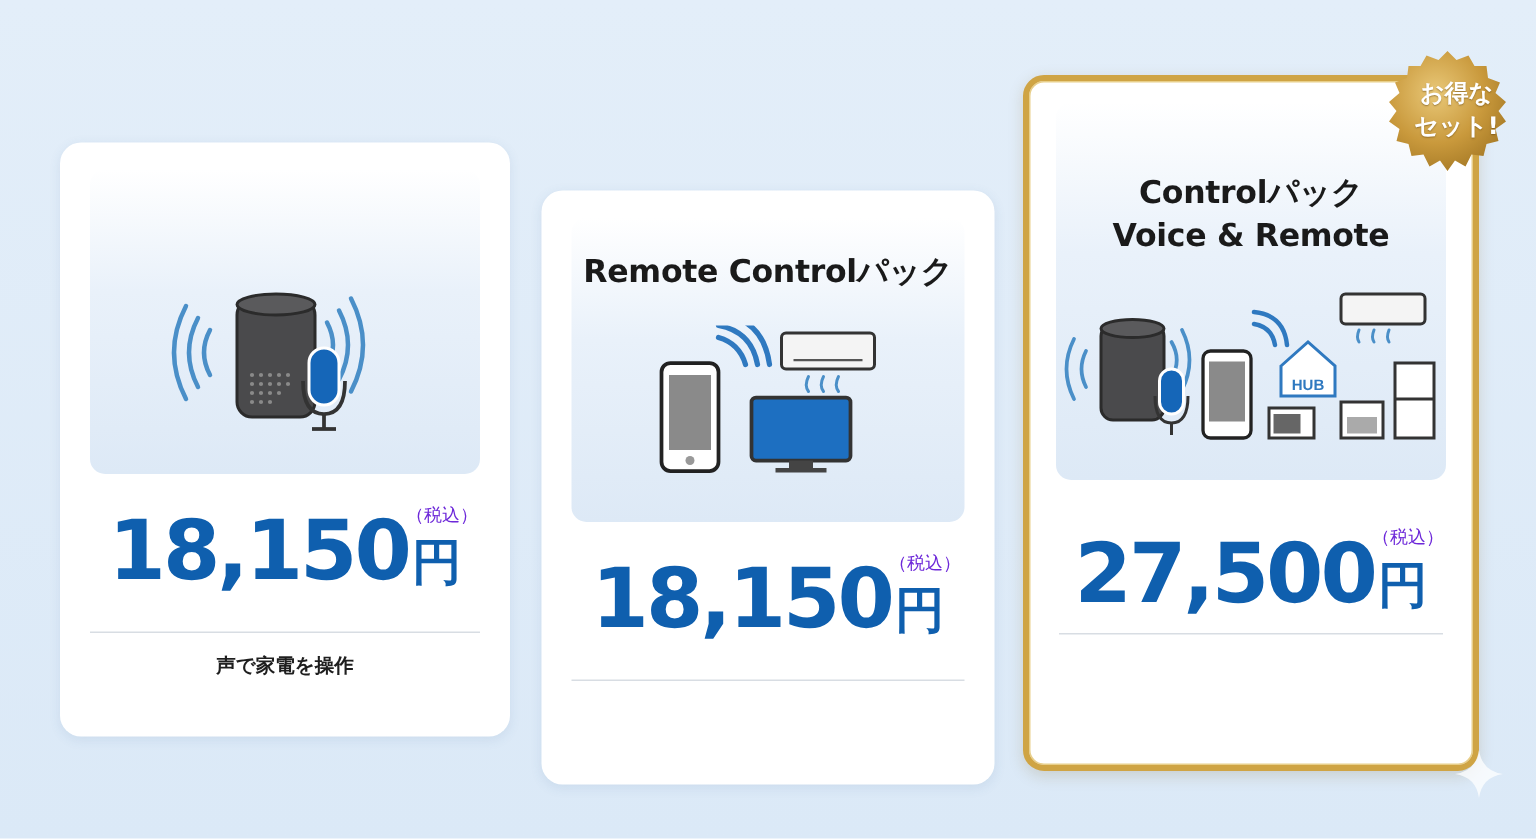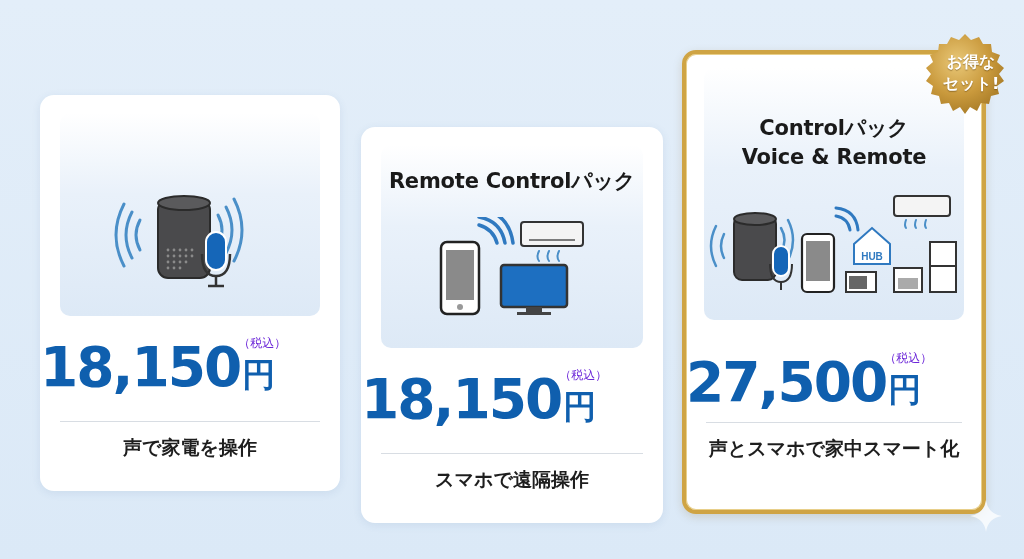--- a/index.html
+++ b/index.html
@@ -34,33 +34,33 @@
   }
   .card3 .panel { left: 18px; right: 18px; top: 14px; height: 252px; }
   .title {
     position: absolute; left: 0; right: 0; top: 40px;
     text-align: center; font-weight: bold; font-size: 21px; color: #1a1a1a;
     letter-spacing: -0.2px;
   }
   .card3 .title { top: 60px; line-height: 29px; }
   .illus { position: absolute; left: 0; right: 0; }
   .price {
-    position: absolute; left: 0; right: 0; text-align: left;
+    position: absolute; left: 0; right: 0; text-align: center;
     color: #0f5fae; font-weight: bold;
     font-family: "DejaVu Sans", sans-serif;
   }
   .price .num { font-size: 55px; letter-spacing: -2px; }
   .price .yen { display: inline-block; position: relative; font-size: 33px; margin-left: 2px; }
   .price .tax {
     position: absolute; left: -4px; top: -18px; font-size: 12px; color: #6d28d9; white-space: nowrap; font-weight: normal;
   }
   .divider { position: absolute; left: 20px; right: 20px; height: 1px; background: #d8dde3; }
   .desc {
     position: absolute; left: 0; right: 0; text-align: center;
-    font-size: 19px; font-weight: bold; color: #1e1e1e;
+    font-size: 13px; font-weight: bold; color: #1e1e1e;
   }
   .badge {
     position: absolute; right: -26px; top: -22px;
     width: 86px; height: 86px;
   }
   .badge-text {
     position: absolute; left: 6px; top: 19px; width: 86px;
     text-align: center; color: #fff; font-weight: bold; font-size: 16px; line-height: 22px;
     text-shadow: 0 1px 1px rgba(90,60,10,0.5);
   }
@@ -133,21 +133,20 @@
         <path d="M198 34 Q195 40 198 44"></path>
     </g>
     <rect x="140" y="48" width="66" height="42" rx="3" fill="#1d6fc1" stroke="#333" stroke-width="2.5"></rect>
     <rect x="165" y="90" width="16" height="5" fill="#444"></rect>
     <rect x="156" y="95" width="34" height="3" fill="#444"></rect>
   </svg>
   <div class="price" style="top:240px;">
     <span class="num">18,150</span><span class="yen"><span class="tax">（税込）</span><span>円</span></span>
   </div>
   <div class="divider" style="top:326px;"></div>
-  <div class="desc" style="top:340px;">スマホで遠隔操作</div>
 </div>
 
 <div class="card card3">
   <div class="panel"></div>
   <div class="title">
     <div>Controlパック</div>
     <div>Voice &amp; Remote</div>
   </div>
   <svg class="illus" style="top:140px;" width="296" height="100" viewBox="0 0 296 100">
     <g fill="none" stroke="#4a8fc8" stroke-width="2.5" stroke-linecap="round">
@@ -179,21 +178,20 @@
     </g>
     <rect x="208" y="74" width="28" height="24" fill="#fff" stroke="#333" stroke-width="2"></rect>
     <rect x="212" y="84" width="20" height="11" fill="#aaa"></rect>
     <rect x="244" y="48" width="26" height="50" fill="#fff" stroke="#333" stroke-width="2"></rect>
     <line x1="244" y1="72" x2="270" y2="72" stroke="#333" stroke-width="2"></line>
   </svg>
   <div class="price" style="top:284px;margin-top:12px;">
     <span class="num">27,500</span><span class="yen"><span class="tax">（税込）</span><span>円</span></span>
   </div>
   <div class="divider" style="top:368px;"></div>
-  <div class="desc" style="top:382px;">声とスマホで家中スマート化</div>
 
   <div class="badge">
     <svg width="86" height="86" viewBox="0 0 86 86">
       <defs>
         <radialGradient id="gold" cx="40%" cy="35%" r="70%">
           <stop offset="0%" stop-color="#e9c878"></stop>
           <stop offset="60%" stop-color="#c9993c"></stop>
           <stop offset="100%" stop-color="#a67a26"></stop>
         </radialGradient>
       </defs>

